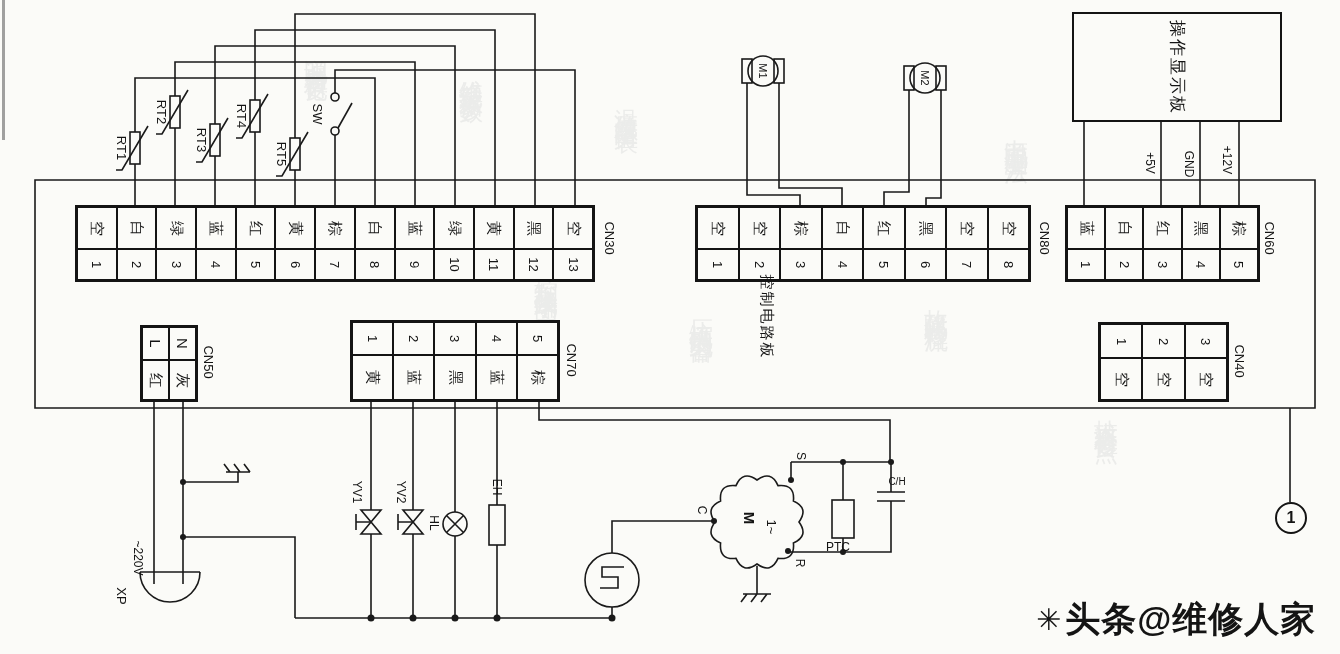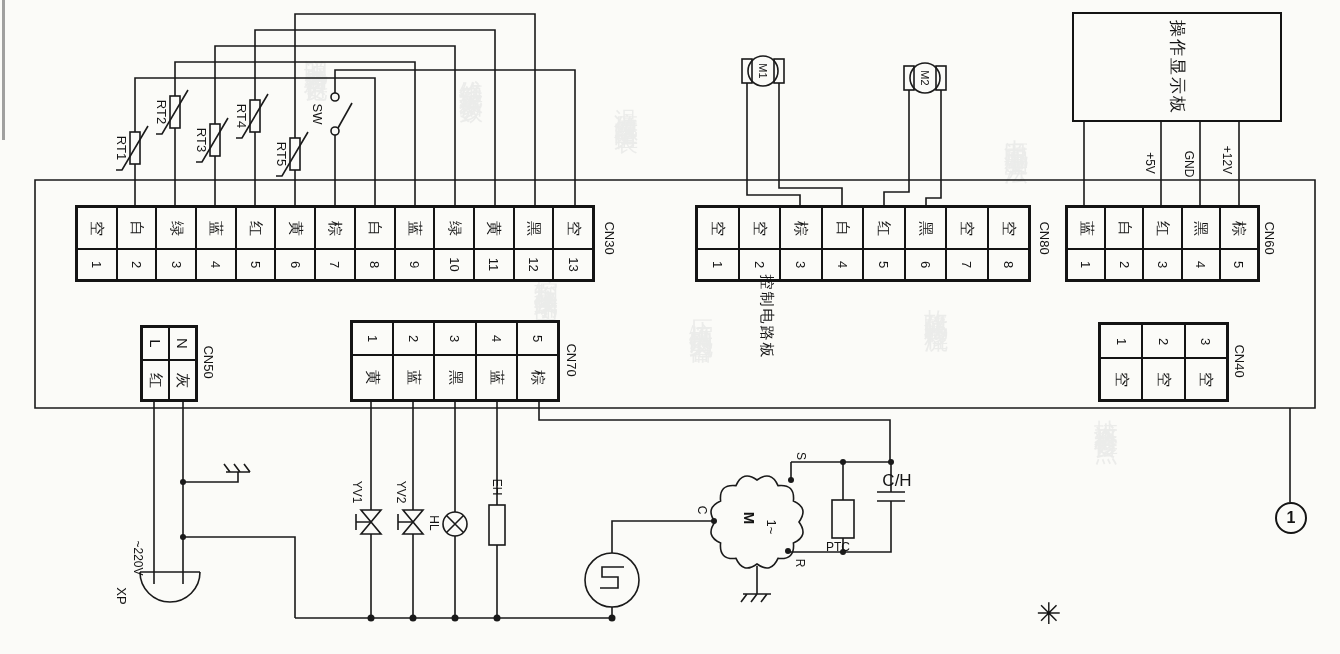--- a/index.html
+++ b/index.html
@@ -458,32 +458,33 @@
   <div class="lbl" style="left:1150px;top:163px;font-size:12px">+5V</div>
   <div class="lbl" style="left:1189px;top:164px;font-size:12px">GND</div>
   <div class="lbl" style="left:1227px;top:160px;font-size:12px">+12V</div>
 
   <div class="lbl" style="left:357px;top:492px;font-size:12px">YV1</div>
   <div class="lbl" style="left:401px;top:492px;font-size:12px">YV2</div>
   <div class="lbl" style="left:434px;top:523px;font-size:12px">HL</div>
   <div class="lbl" style="left:497px;top:487px;font-size:12px">EH</div>
 
   <div class="lbl h" style="left:838px;top:547px;font-size:12px">PTC</div>
-  <div class="lbl h" style="left:897px;top:481px;font-size:17px">C/H</div>
+  <div class="lbl h" style="left:897px;top:481px;font-size:10px">C/H</div>
 
   <div class="lbl" style="left:801px;top:456px;font-size:12px">S</div>
   <div class="lbl" style="left:702px;top:510px;font-size:12px">C</div>
   <div class="lbl" style="left:800px;top:563px;font-size:12px">R</div>
   <div class="lbl" style="left:749px;top:518px;font-size:15px;font-weight:bold">M</div>
   <div class="lbl" style="left:771px;top:527px;font-size:13px">1~</div>
 
   <div class="lbl" style="left:121px;top:596px">XP</div>
   <div class="lbl" style="left:138px;top:558px;font-size:12px">~220V</div>
 
   <div id="page-ref">
     <span>1</span>
   </div>
 
   <div id="brand">
     <span class="bicon">✳</span>
+    <span class="btext">头条@维修人家</span>
   </div>
 
 </div>
 
 </body></html>

